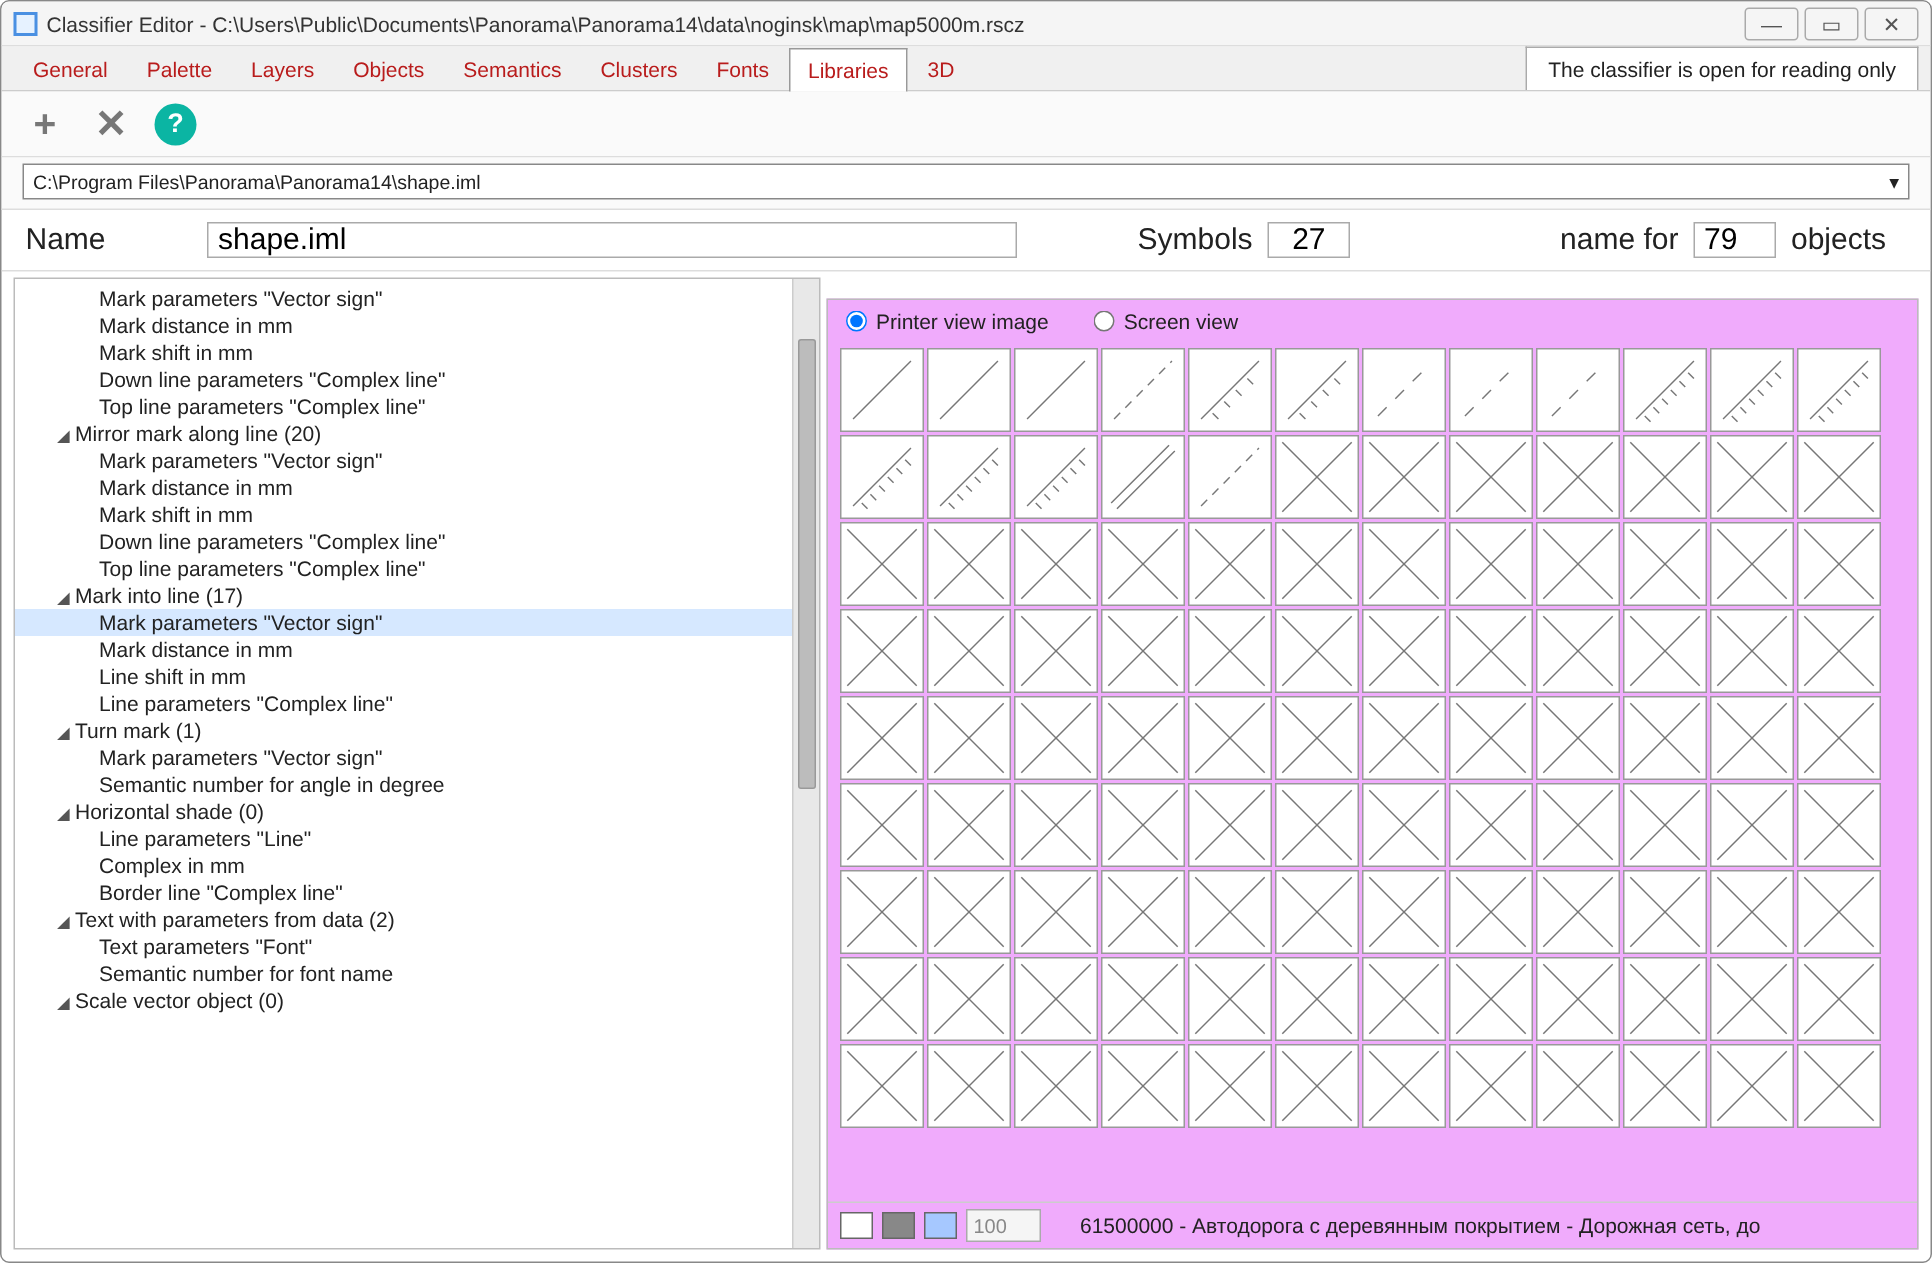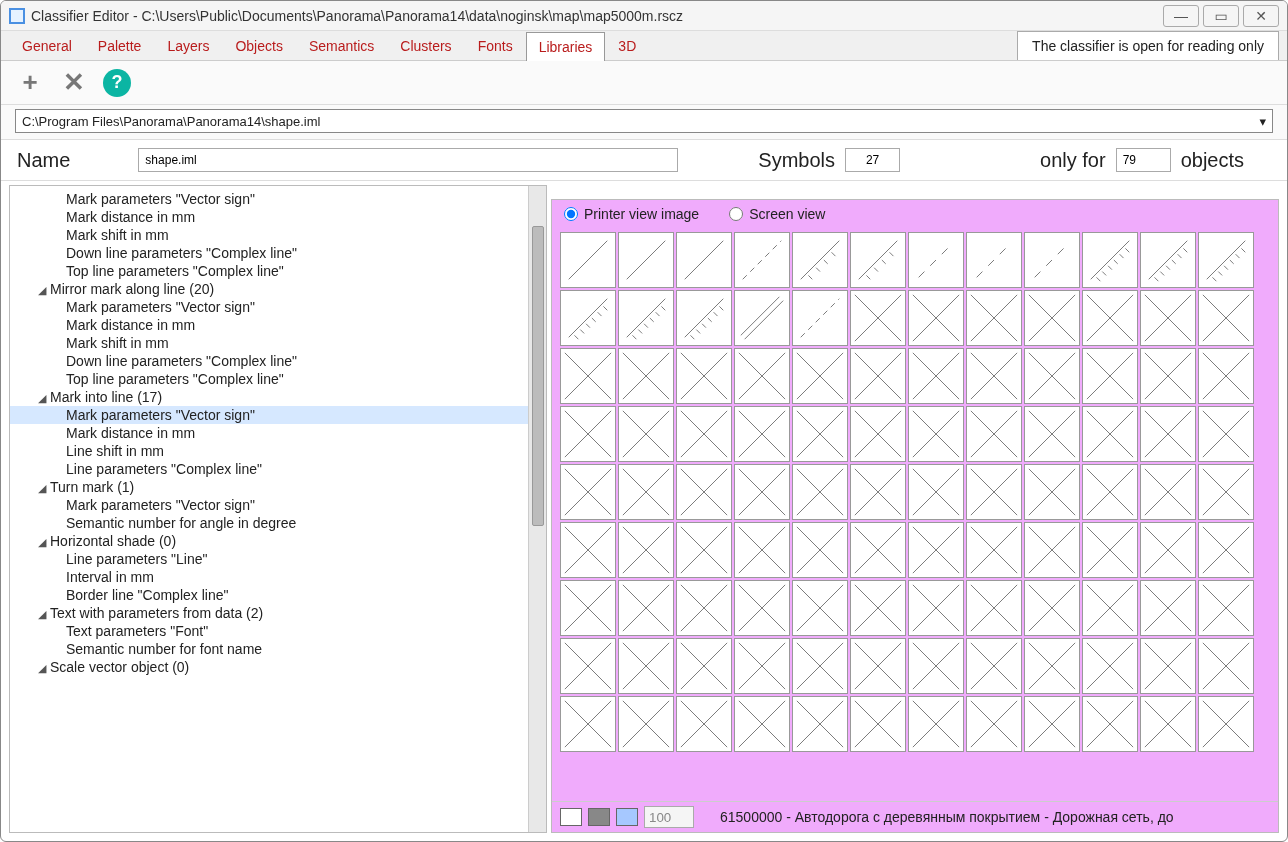--- a/index.html
+++ b/index.html
@@ -14,21 +14,21 @@
 .tab { padding: 6px 12px; border: 1px solid transparent; border-bottom: none; font-size: 14px; color: #b91c1c; cursor: pointer; background: #f0f0f0; }
 .tab.active { border-color: #999; background: #fff; position: relative; top: 1px; }
 .readonly-banner { margin-left: auto; padding: 6px 14px; font-size: 14px; color: #222; border: 1px solid #aaa; border-bottom: none; background: #fff; }
 .toolbar { height: 44px; display: flex; align-items: center; gap: 14px; padding: 0 14px; border-bottom: 1px solid #ddd; background: #fafafa; }
 .toolbar-btn { width: 30px; height: 30px; display: flex; align-items: center; justify-content: center; font-size: 26px; color: #777; cursor: pointer; font-weight: bold; }
 .help-btn { width: 28px; height: 28px; border-radius: 50%; background: #0bb5a3; color: #fff; display: flex; align-items: center; justify-content: center; font-size: 18px; font-weight: bold; cursor: pointer; }
 .path-row { padding: 4px 14px 6px; background: #fafafa; border-bottom: 1px solid #ddd; }
 .path-combo { width: 100%; height: 24px; border: 1px solid #888; padding: 2px 6px; font-size: 13px; background: #fff; display: flex; align-items: center; justify-content: space-between; cursor: pointer; }
 .info-row { display: flex; align-items: center; padding: 8px 16px; gap: 10px; border-bottom: 1px solid #ddd; }
 .info-row label { font-size: 20px; color: #222; }
-.info-row input { height: 24px; border: 1px solid #aaa; padding: 2px 6px; font-size: 12px; background: #fff; }
+.info-row input { height: 24px; border: 1px solid #aaa; padding: 2px 6px; font-size: 20px; background: #fff; }
 #name-input { width: 540px; margin-left: 58px; }
 .info-spacer1 { width: 60px; }
 #symbols-input { width: 55px; text-align: center; }
 .info-spacer2 { width: 120px; }
 #usedfor-input { width: 55px; text-align: left; }
 .body { flex: 1; display: flex; overflow: hidden; padding: 4px 8px 8px; gap: 4px; }
 .left-pane { width: 538px; display: flex; flex-direction: column; border: 1px solid #bbb; background: #fff; overflow: hidden; }
 .tree { flex: 1; overflow-y: auto; padding: 4px 0; font-size: 14px; }
 .tree-node { padding: 1px 6px; white-space: nowrap; cursor: pointer; }
 .tree-node.selected { background: #d6e8ff; }
@@ -92,21 +92,21 @@
     </div>
   </div>
 
   <div class="info-row">
     <label>Name</label>
     <input id="name-input" value="shape.iml" style="">
     <div class="info-spacer1"></div>
     <label>Symbols</label>
     <input id="symbols-input" value="27" style="">
     <div class="info-spacer2"></div>
-    <label>only for</label>
+    <label>name for</label>
     <input id="usedfor-input" value="79" style="">
     <label>objects</label>
   </div>
 
   <div class="body">
     <div class="left-pane">
       <div class="left-container">
         <div class="tree" id="tree">
             <div class="tree-node depth2"><span>Mark parameters "Vector sign"</span></div>
             <div class="tree-node depth2"><span>Mark distance in mm</span></div>
@@ -122,21 +122,21 @@
             <div class="tree-node depth1"><span class="expander">◢</span><span>Mark into line (17)</span></div>
             <div class="tree-node depth2 selected"><span>Mark parameters "Vector sign"</span></div>
             <div class="tree-node depth2"><span>Mark distance in mm</span></div>
             <div class="tree-node depth2"><span>Line shift in mm</span></div>
             <div class="tree-node depth2"><span>Line parameters "Complex line"</span></div>
             <div class="tree-node depth1"><span class="expander">◢</span><span>Turn mark (1)</span></div>
             <div class="tree-node depth2"><span>Mark parameters "Vector sign"</span></div>
             <div class="tree-node depth2"><span>Semantic number for angle in degree</span></div>
             <div class="tree-node depth1"><span class="expander">◢</span><span>Horizontal shade (0)</span></div>
             <div class="tree-node depth2"><span>Line parameters "Line"</span></div>
-            <div class="tree-node depth2"><span>Interval in mm</span></div>
+            <div class="tree-node depth2"><span>Complex in mm</span></div>
             <div class="tree-node depth2"><span>Border line "Complex line"</span></div>
             <div class="tree-node depth1"><span class="expander">◢</span><span>Text with parameters from data (2)</span></div>
             <div class="tree-node depth2"><span>Text parameters "Font"</span></div>
             <div class="tree-node depth2"><span>Semantic number for font name</span></div>
             <div class="tree-node depth1"><span class="expander">◢</span><span>Scale vector object (0)</span></div>
           </div>
         <div class="vscroll">
             <div class="thumb"></div>
           </div>
       </div>

